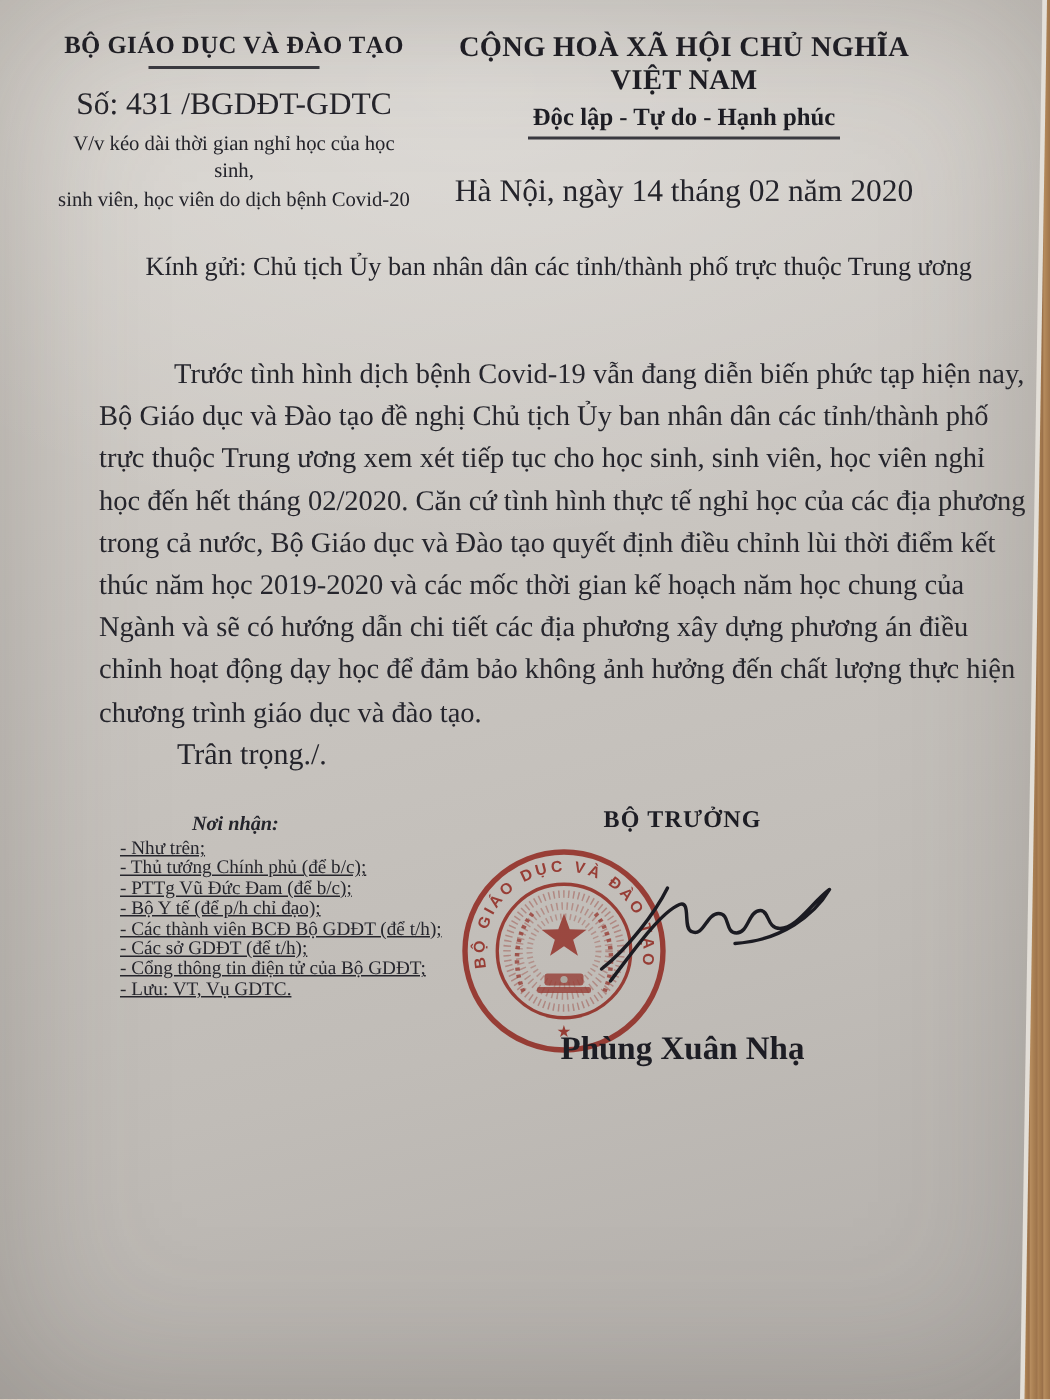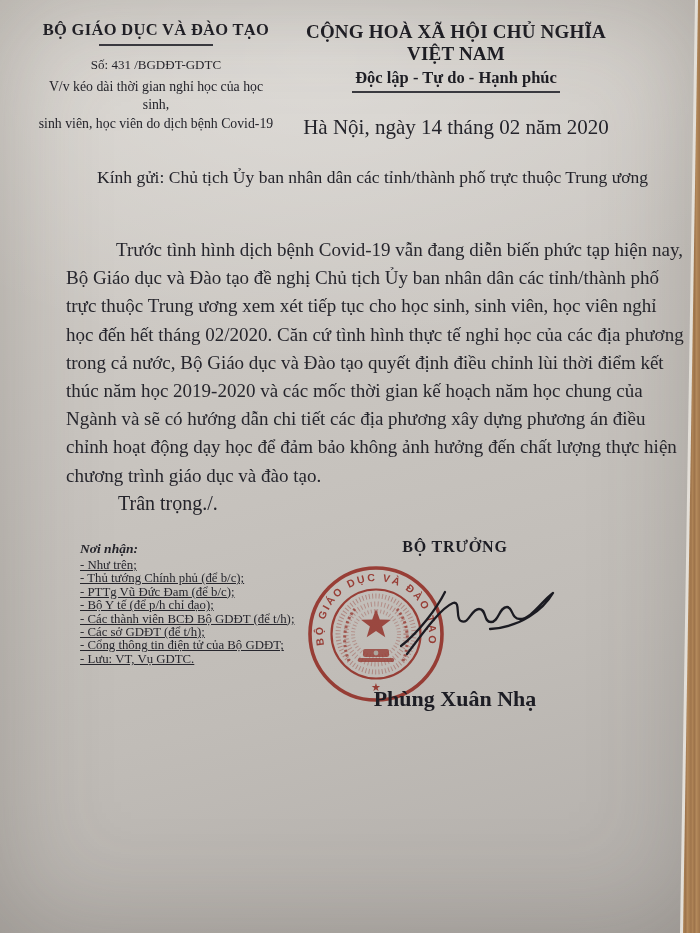--- a/index.html
+++ b/index.html
@@ -20,42 +20,42 @@
       radial-gradient(120% 55% at 45% 6%,rgba(255,255,255,.28),rgba(255,255,255,0) 60%),
       linear-gradient(165deg,#d6d2cc 0%,#cac6c1 38%,#c0bcb7 70%,#b2aeaa 100%);
     clip-path:polygon(0 0,695px 0,680px 933px,0 933px);
     color:#24242b;
   }
   .vignette{position:absolute;inset:0;box-shadow:inset 0 0 110px rgba(70,62,54,.28);pointer-events:none;}
 
   .hdr-left{position:absolute;top:20px;left:38px;width:236px;text-align:center;}
   .org{font-weight:bold;font-size:16.5px;letter-spacing:.3px;color:#1d1d24;}
   .org-rule{width:114px;height:1.6px;background:#3a3a40;margin:4px auto 0 auto;}
-  .doc-num{margin-top:11px;font-size:13px;}
+  .doc-num{margin-top:11px;font-size:21px;}
   .subject{font-size:13.8px;line-height:18px;margin-top:1px;}
   .subject.first{margin-top:5px;}
 
   .hdr-right{position:absolute;top:21px;left:298px;width:316px;text-align:center;}
   .national{font-weight:bold;font-size:19px;letter-spacing:.2px;color:#1d1d24;}
   .motto{font-weight:bold;font-size:16.5px;margin-top:3px;color:#1d1d24;}
   .motto-rule{width:208px;height:1.6px;background:#3a3a40;margin:3px auto 0 auto;}
   .dateline{font-size:21px;margin-top:22px;}
 
   .salutation{position:absolute;top:167px;left:97px;width:560px;font-size:17.5px;}
 
   .body-block{position:absolute;top:236px;left:66px;width:574px;}
   .bline{font-size:19px;height:28.2px;line-height:28.2px;white-space:nowrap;
          text-align:justify;text-align-last:justify;color:#26262d;}
   .bline.indent{padding-left:50px;box-sizing:border-box;}
   .bline.last{text-align:left;text-align-last:left;}
 
   .closing{position:absolute;top:492px;left:118px;font-size:20px;}
 
   .recipients{position:absolute;top:541px;left:80px;width:280px;}
-  .recip-label{font-weight:bold;font-style:italic;font-size:13.5px;margin-bottom:2px;}
+  .recip-label{font-weight:bold;font-style:italic;font-size:13.5px;margin-bottom:2px;margin-left:48px;}
   .recip-item{font-size:12.8px;line-height:13.4px;color:#26262d;text-decoration:underline;}
 
   .sign-title{position:absolute;top:538px;left:345px;width:220px;text-align:center;
               font-weight:bold;font-size:16px;letter-spacing:.8px;color:#1d1d24;}
   .signer{position:absolute;top:686px;left:345px;width:220px;text-align:center;
           font-weight:bold;font-size:22px;color:#1d1d24;}
 
   .stamp{position:absolute;left:305px;top:563px;width:142px;height:142px;
          mix-blend-mode:multiply;opacity:.88;}
   .signature{position:absolute;left:393px;top:582px;width:172px;height:88px;}
@@ -66,21 +66,21 @@
 <div class="scene">
   <div class="paper-edge"></div>
 
   <div class="paper">
 
     <div class="hdr-left">
       <div class="org">BỘ GIÁO DỤC VÀ ĐÀO TẠO</div>
       <div class="org-rule"></div>
       <div class="doc-num">Số: 431 /BGDĐT-GDTC</div>
       <div class="subject first">V/v kéo dài thời gian nghỉ học của học sinh,</div>
-      <div class="subject">sinh viên, học viên do dịch bệnh Covid-19</div>
+      <div class="subject">sinh viên, học viên do dịch bệnh Covid-20</div>
     </div>
 
     <div class="hdr-right">
       <div class="national">CỘNG HOÀ XÃ HỘI CHỦ NGHĨA VIỆT NAM</div>
       <div class="motto">Độc lập - Tự do - Hạnh phúc</div>
       <div class="motto-rule"></div>
       <div class="dateline">Hà Nội, ngày 14 tháng 02 năm 2020</div>
     </div>
 
     <div class="salutation">Kính gửi: Chủ tịch Ủy ban nhân dân các tỉnh/thành phố trực thuộc Trung ương</div>

